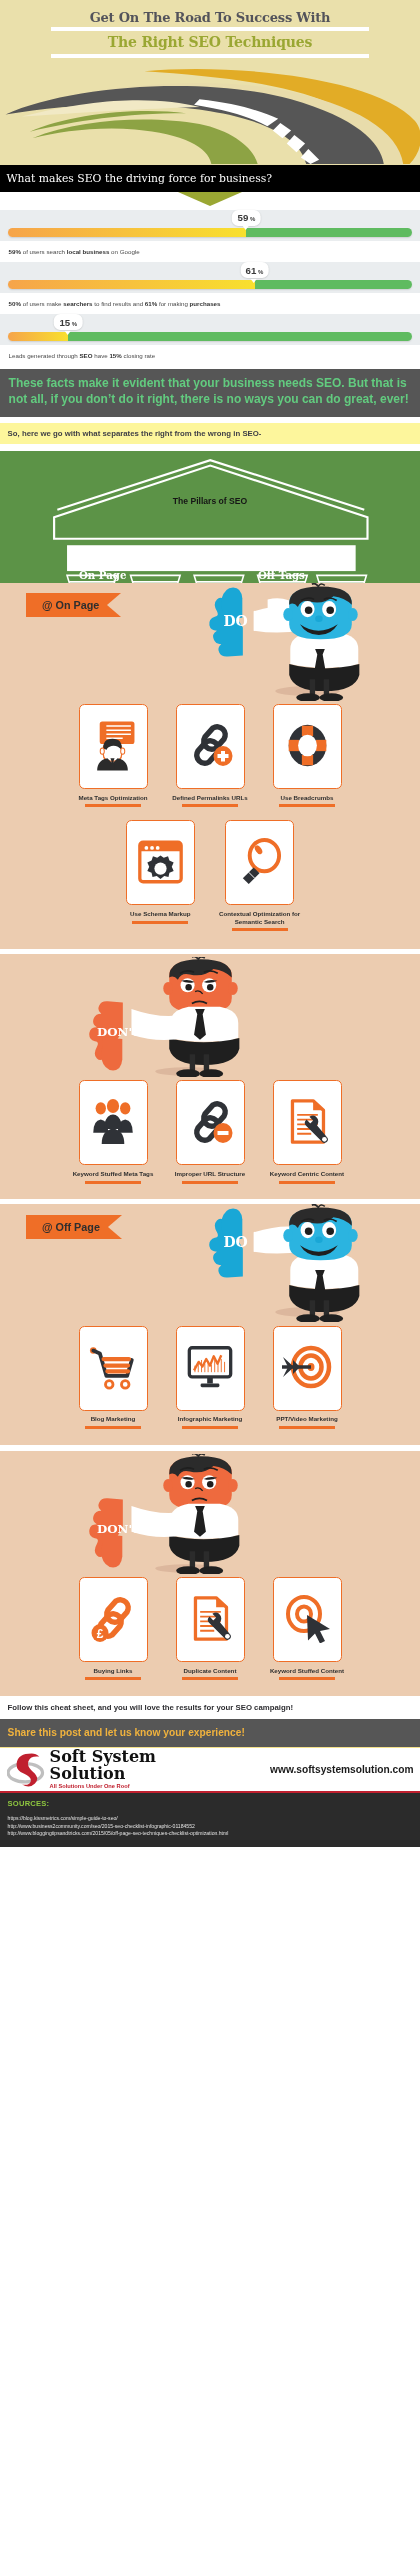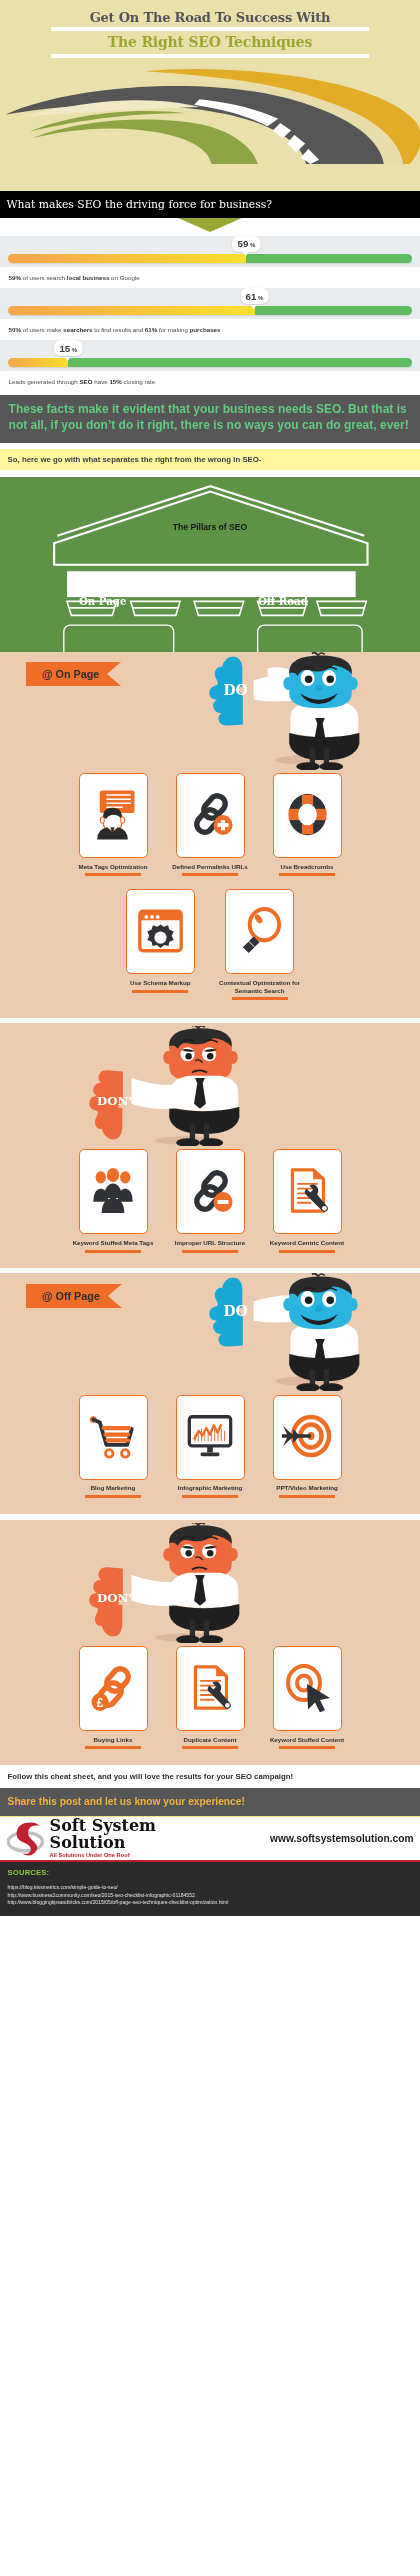--- a/index.html
+++ b/index.html
@@ -9,21 +9,21 @@
     background: #ffffff;
     overflow-x: hidden;
   }
   .page { width: 420px; position: relative; }
 
   
   .header {
     background: #eae0ab;
     padding: 6.5px 0 0 0;
     position: relative;
-    height: 191px;
+    height: 165px;
     overflow: hidden;
   }
   .title-1 {
     font-family: "DejaVu Serif", serif;
     font-weight: bold;
     font-size: 13px;
     color: #53535b;
     text-align: center;
     letter-spacing: -0.2px;
     padding-top: 3.2px;
@@ -138,21 +138,21 @@
     color: #3f3f46;
     font-size: 7.8px;
     font-weight: bold;
   }
 
   
   .pillars {
     background: #5c9347;
     padding: 7.6px 0 0 0;
     position: relative;
-    height: 175px;
+    height: 132px;
   }
   .pillars-title {
     position: absolute;
     top: 45px;
     left: 0; right: 0;
     text-align: center;
     font-size: 8.6px;
     font-weight: bold;
     color: #161616;
     z-index: 5;
@@ -381,21 +381,21 @@
         <path d="M592,230 L676,230"></path>
       </g>
       <g stroke="#ffffff" stroke-width="2.5" fill="none">
         <path d="M130,262 L310,262 a12,12 0 0 1 12,12 L322,392 L130,392 a12,12 0 0 1 -12,-12 L118,274 a12,12 0 0 1 12,-12 Z"></path>
         <path d="M490,262 L660,262 a12,12 0 0 1 12,12 L672,392 L490,392 a12,12 0 0 1 -12,-12 L478,274 a12,12 0 0 1 12,-12 Z"></path>
         <path d="M340,352 L370,324 L370,338 L432,338 L432,324 L462,352 L432,380 L432,366 L370,366 L370,380 Z"></path>
       </g>
     </svg>
     <div class="pillars-title">The Pillars of SEO</div>
     <div class="pillar-label pl-on">On Page</div>
-    <div class="pillar-label pl-off">Off Road</div>
+    <div class="pillar-label pl-off">Off Tags</div>
   </div>
 
   <div class="sect">
     <div class="char-wrap">
       <div class="ribbon">@ On Page</div>
       <div style="position:absolute; left:204px; top:0px;">
         <svg width="178" height="118" viewBox="0 0 330 218" xmlns="http://www.w3.org/2000/svg">
           <ellipse cx="192" cy="200" rx="60" ry="9" fill="#dcb79d"></ellipse>
           <path d="M118,30 Q150,22 176,42 L176,76 Q150,80 118,72 Z" fill="#ffffff"></path>
           <path d="M20,62 q-12,4 -10,16 q2,10 14,10 q-10,6 -6,16 q3,9 14,9 q-8,6 -4,15 q4,9 16,8 l28,-2 l0,-52 q-14,-24 -30,-46 q-10,-14 -18,-6 q-8,8 0,22 q5,9 -4,10 Z" fill="#19a7d6"></path>

